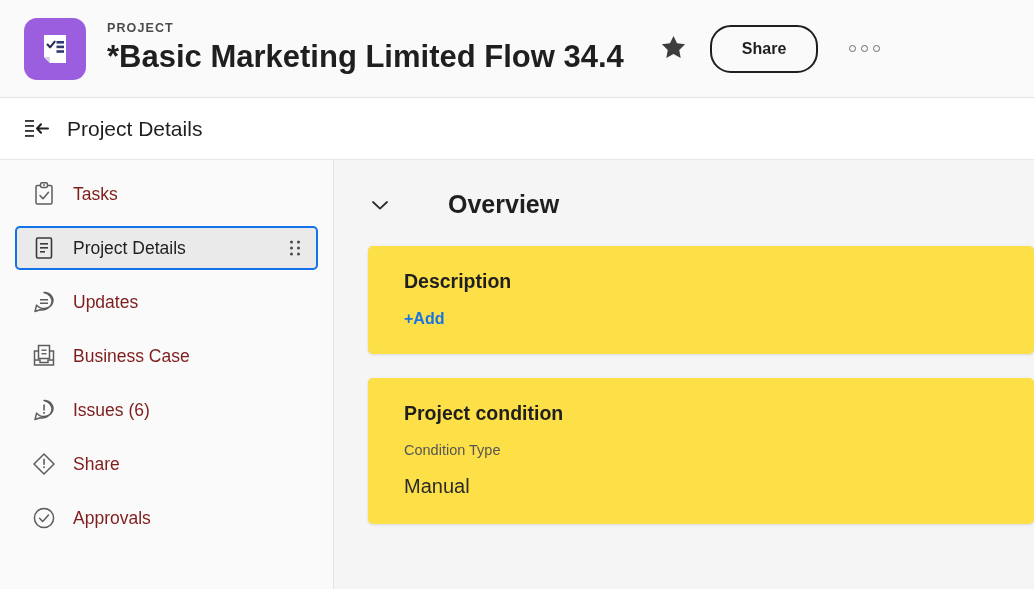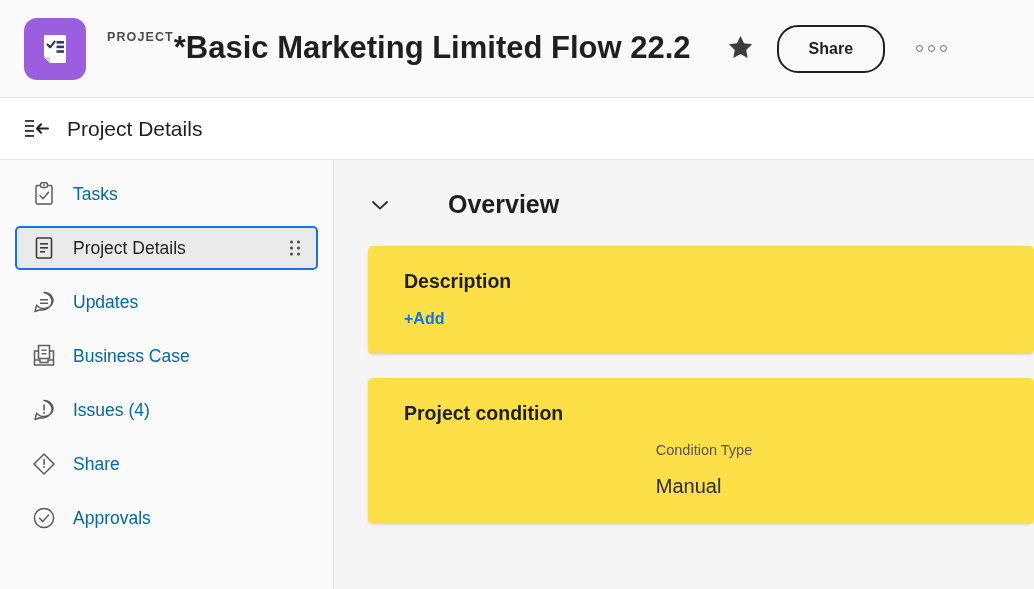--- a/index.html
+++ b/index.html
@@ -30,21 +30,21 @@
     display: flex;
     align-items: center;
     justify-content: center;
     flex: 0 0 auto;
   }
   .app-logo svg { display: block; }
 
   .title-block {
     margin-left: 21px;
     display: flex;
-    flex-direction: row;
+    flex-direction: column;
     justify-content: center;
     flex: 0 0 auto;
   }
   .eyebrow {
     font-size: 12.5px;
     font-weight: bold;
     letter-spacing: 1.1px;
     color: #4b4b4b;
     line-height: 1.1;
     margin-bottom: 4px;
@@ -151,21 +151,21 @@
   .nav-item .nav-icon {
     width: 30px;
     flex: 0 0 30px;
     display: flex;
     align-items: center;
     justify-content: center;
   }
   .nav-item .nav-label {
     margin-left: 14px;
     font-size: 17.5px;
-    color: #0369a1;
+    color: #7f1d1d;
     white-space: nowrap;
   }
   .nav-item.selected {
     background: #eaeaea;
     border-color: #1473e6;
   }
   .nav-item.selected .nav-label { color: #1f1f1f; }
   .drag-handle {
     position: absolute;
     right: 16px;
@@ -225,22 +225,21 @@
   }
   .add-link {
     font-size: 16px;
     font-weight: bold;
     color: #1473e6;
     cursor: pointer;
     display: inline-block;
   }
   .cond-grid {
     display: flex;
-    align-items: center;
-    flex-direction: column;
+    align-items: flex-end;
   }
   .cond-col-left { flex: 1 1 auto; }
   .cond-col-right { flex: 0 0 190px; }
   .col-head {
     font-size: 14.5px;
     color: #555555;
     margin-bottom: 17px;
   }
   .col-val {
     font-size: 20px;
@@ -268,21 +267,21 @@
       <path d="M6 25 H12 V31 Z" fill="#d8d2e4"></path>
       <path d="M9.5 12.5 l2.6 2.8 l4.6 -5.6" fill="none" stroke="#2d2a55" stroke-width="2.1" stroke-linecap="round" stroke-linejoin="round"></path>
       <rect x="18.5" y="9" width="7.5" height="2.6" fill="#2f3a73"></rect>
       <rect x="18.5" y="13.6" width="7.5" height="2.6" fill="#2f3a73"></rect>
       <rect x="18.5" y="18.2" width="7.5" height="2.6" fill="#2f3a73"></rect>
     </svg>
   </div>
 
   <div class="title-block">
     <div class="eyebrow">PROJECT</div>
-    <div class="project-title">*Basic Marketing Limited Flow 22.2</div>
+    <div class="project-title">*Basic Marketing Limited Flow 34.4</div>
   </div>
 
   <div class="header-actions">
     <button class="star-btn">
       <span>
         <svg width="29" height="29" viewBox="0 0 24 24">
           <path d="M12 2.4 l2.95 6.1 l6.65 .9 l-4.85 4.6 l1.2 6.6 l-5.95 -3.2 l-5.95 3.2 l1.2 -6.6 l-4.85 -4.6 l6.65 -.9 Z" fill="#3d3d3d"></path>
         </svg>
       </span>
     </button>
@@ -372,21 +371,21 @@
 
 
     <div class="nav-item">
       <span class="nav-icon">
         <svg width="26" height="26" viewBox="0 0 26 26">
           <path d="M13 3.5 a9 8 0 1 1 -7.4 12.6 L4 22.5 l5.2 -1.7 A9 8 0 0 0 13 3.5 Z" fill="none" stroke="#5c5c5c" stroke-width="1.5" stroke-linejoin="round"></path>
           <rect x="12.25" y="7.5" width="1.6" height="6" fill="#5c5c5c"></rect>
           <rect x="12.25" y="15" width="1.6" height="1.8" fill="#5c5c5c"></rect>
         </svg>
       </span>
-      <span class="nav-label">Issues (4)</span>
+      <span class="nav-label">Issues (6)</span>
     </div>
 
     <div class="nav-item">
       <span class="nav-icon">
         <svg width="26" height="26" viewBox="0 0 26 26">
           <path d="M13 3 L23 13 L13 23 L3 13 Z" fill="none" stroke="#5c5c5c" stroke-width="1.5" stroke-linejoin="round"></path>
           <rect x="12.25" y="7.8" width="1.6" height="6" fill="#5c5c5c"></rect>
           <rect x="12.25" y="15.3" width="1.6" height="1.8" fill="#5c5c5c"></rect>
         </svg>
       </span>

